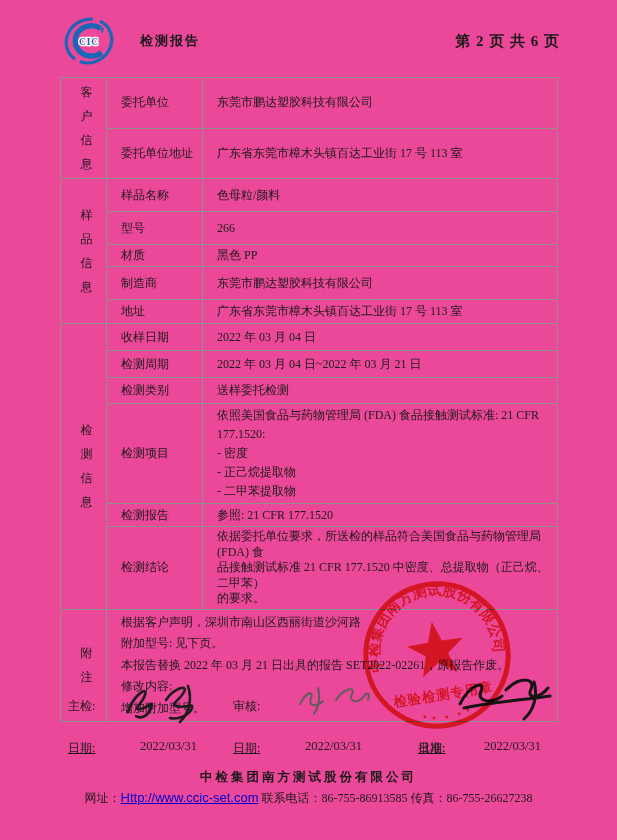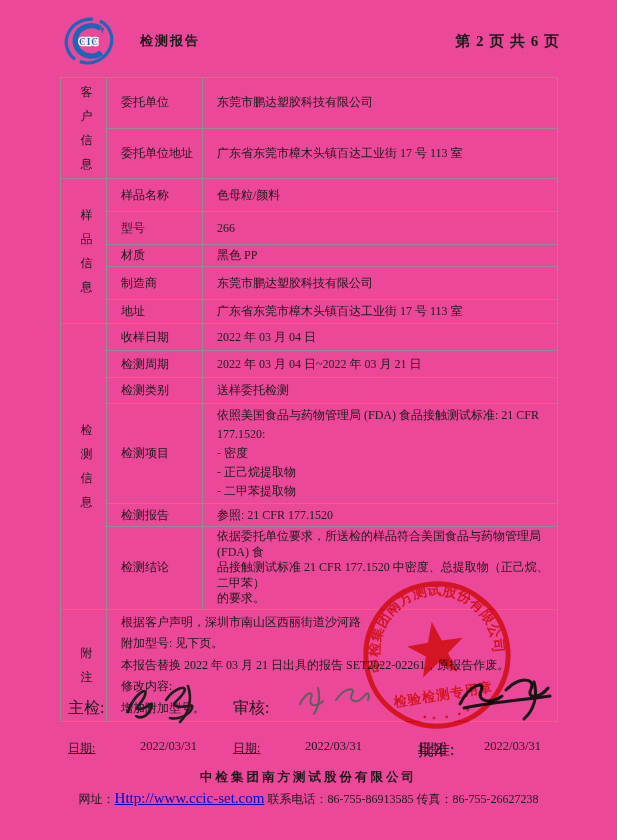--- a/index.html
+++ b/index.html
@@ -14,31 +14,31 @@
   
   table.grid{position:absolute;top:77px;left:60px;width:497px;border-collapse:collapse;table-layout:fixed;}
   table.grid td{border:1px solid #8f8f8f;font-size:12px;vertical-align:middle;box-sizing:border-box;
                 padding:2px 8px 2px 14px;overflow:hidden;}
   td.sec{text-align:center;padding:2px 2px;white-space:pre-line;line-height:24px;margin-left:43px;}
   td.lines{padding-top:5px;padding-bottom:5px;margin-top:14px;}
   td.mid div{line-height:19px;}
   td.tight div{line-height:15.5px;}
   td.loose div{line-height:21.5px;}
   
-  .sig-label{position:absolute;font-size:16px;white-space:nowrap;z-index:1;}
+  .sig-label{position:absolute;font-size:12px;white-space:nowrap;z-index:1;}
   .sig-svg{position:absolute;z-index:1;}
   .date-label{position:absolute;font-size:12px;white-space:nowrap;text-decoration:underline;}
   .date-value{position:absolute;font-size:12.5px;white-space:nowrap;}
   
   .stamp{position:absolute;left:358px;top:576px;width:158px;height:158px;z-index:2;
          transform:rotate(-9deg);opacity:0.92;mix-blend-mode:multiply;}
   
   .footer{position:absolute;top:769px;left:0;width:617px;text-align:center;font-size:12px;line-height:16px;}
   .footer .company{font-weight:bold;font-size:12.5px;letter-spacing:3px;margin-bottom:5px;}
-  .footer a{color:#0000cc;text-decoration:underline;font-family:Liberation Serif, serif;font-size:15px;}
+  .footer a{color:#0000cc;text-decoration:underline;font-family:Liberation Sans, sans-serif;font-size:13px;}
 </style>
 </head>
 <body>
 
 <div class="page">
 
   <div class="header">
     <svg class="logo" viewBox="0 0 64 56">
       <ellipse cx="32" cy="28" rx="26" ry="24" fill="none" stroke="#1a67b8" stroke-width="3.6" stroke-dasharray="62 6 66 8" transform="rotate(-30 32 28)"></ellipse>
       <path d="M 45,14 A 18,17 0 1 0 46,41" fill="none" stroke="#1a67b8" stroke-width="6"></path>

